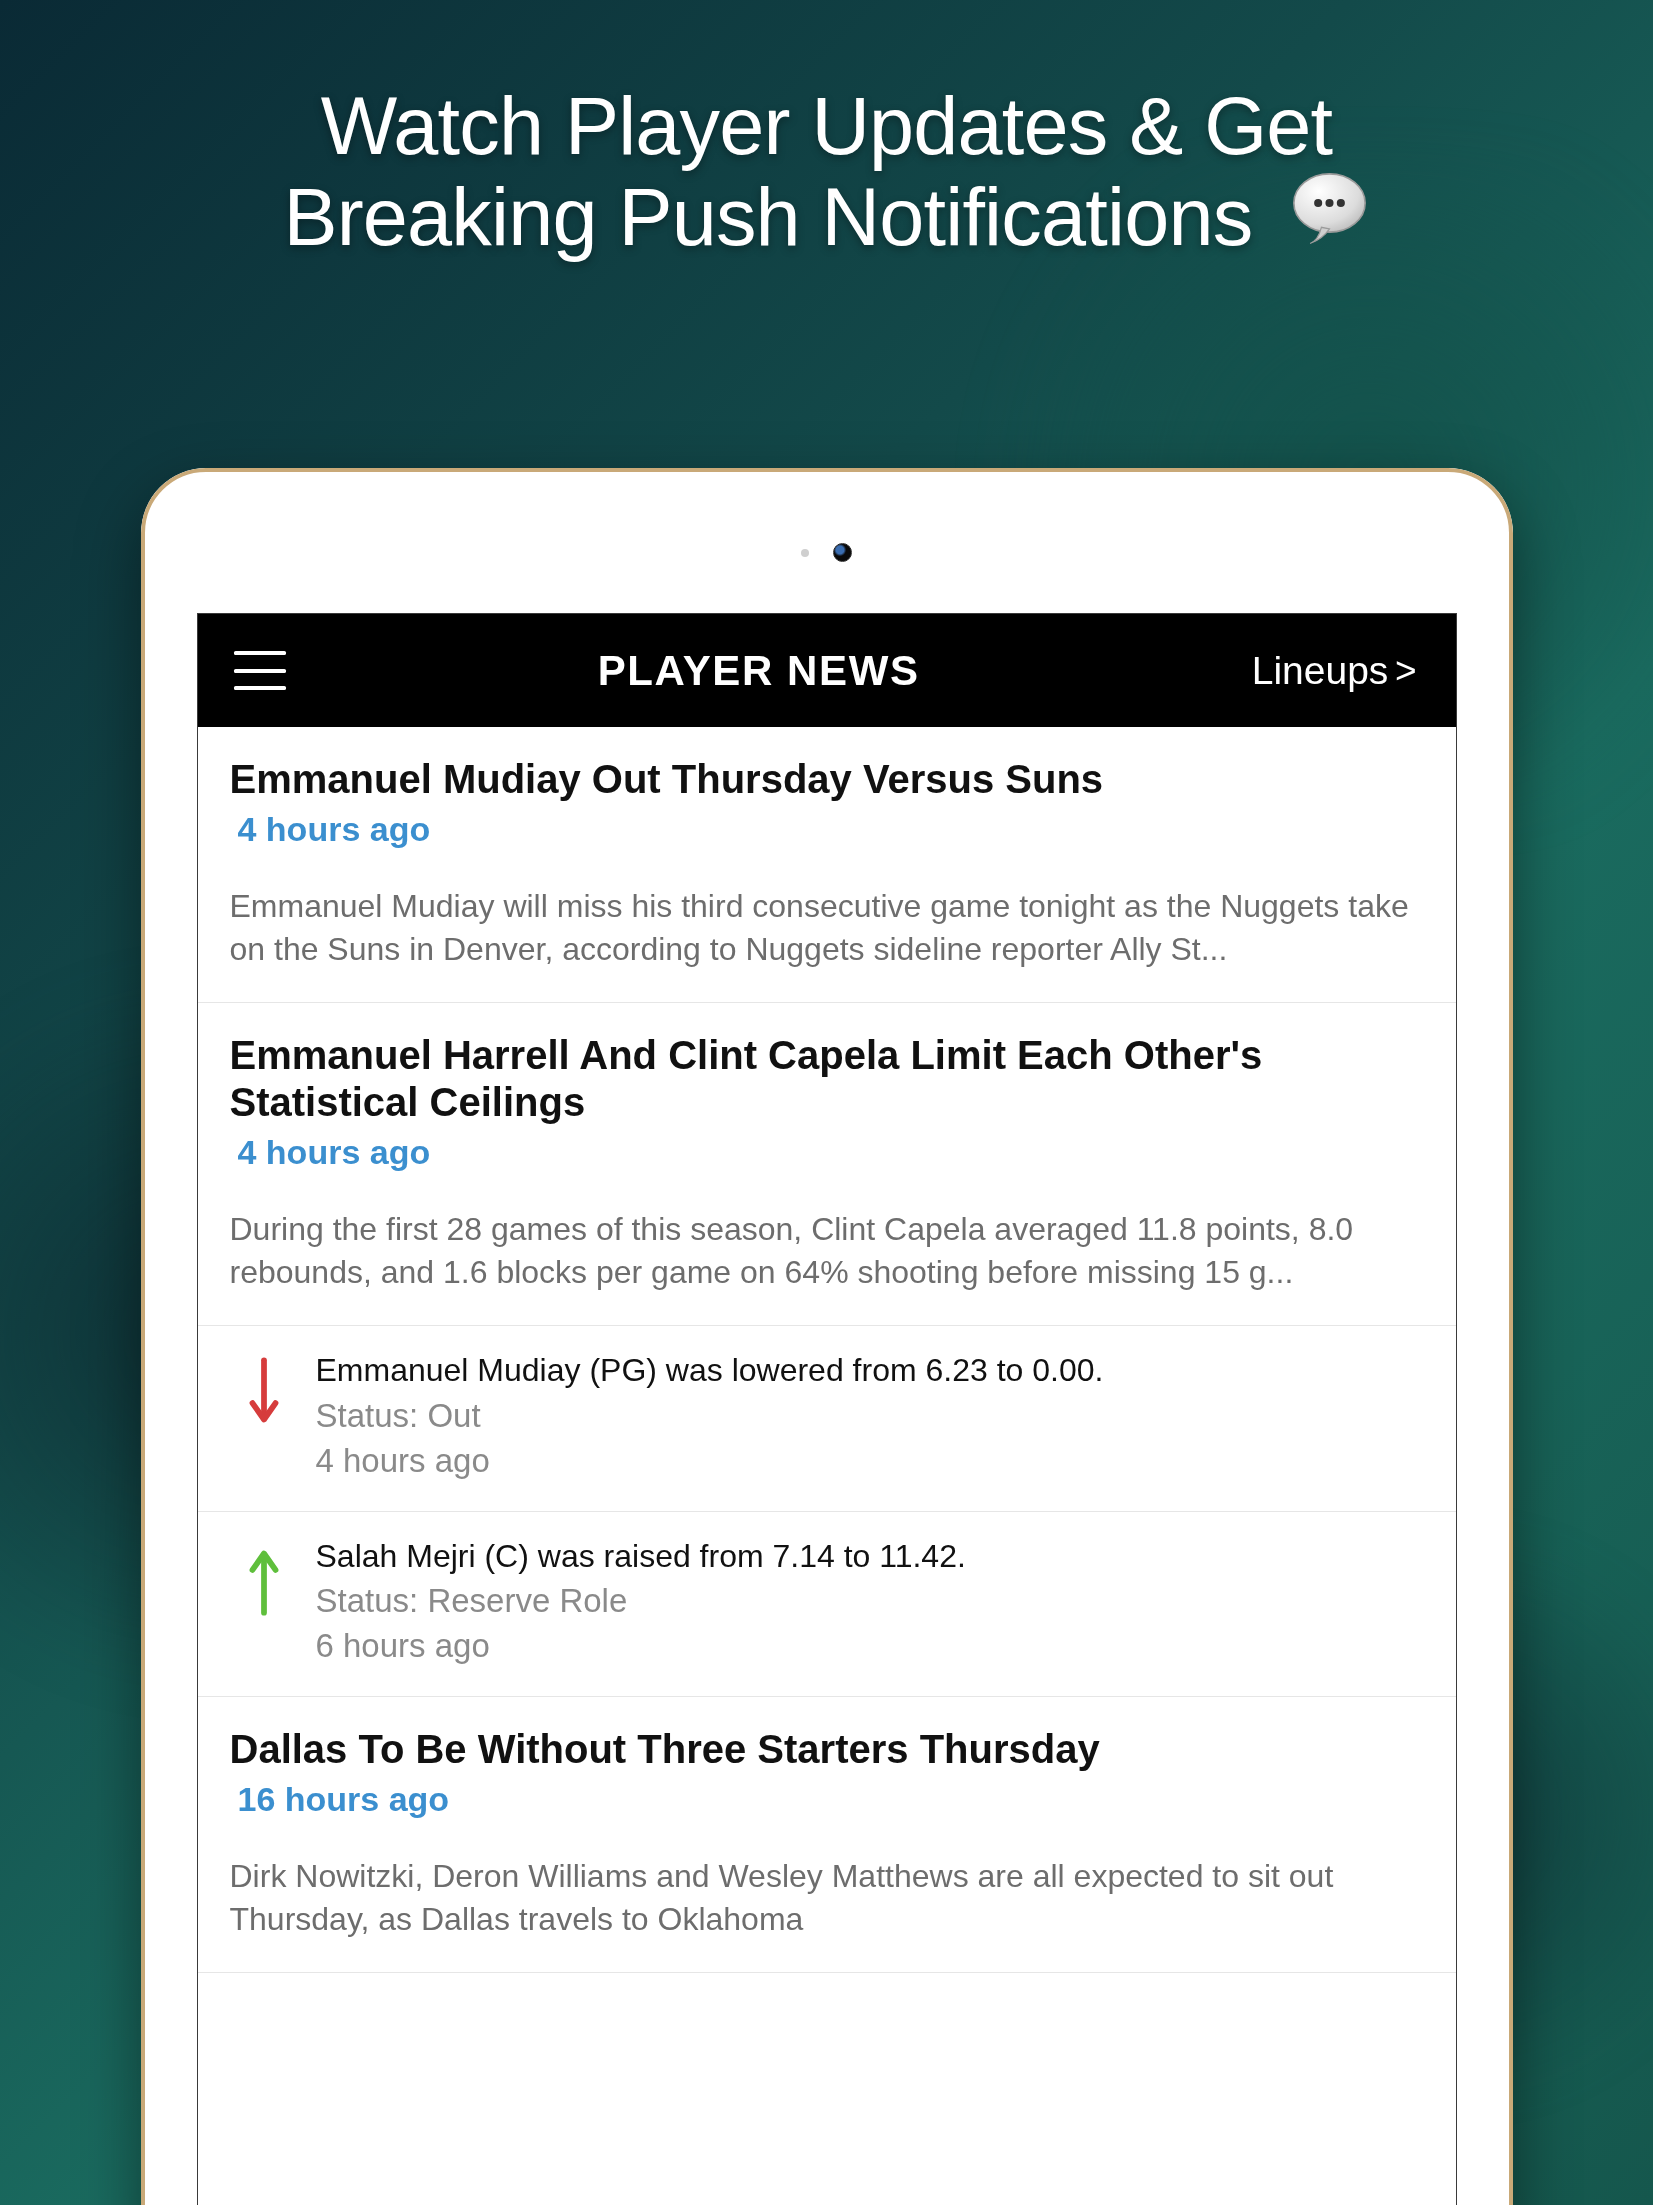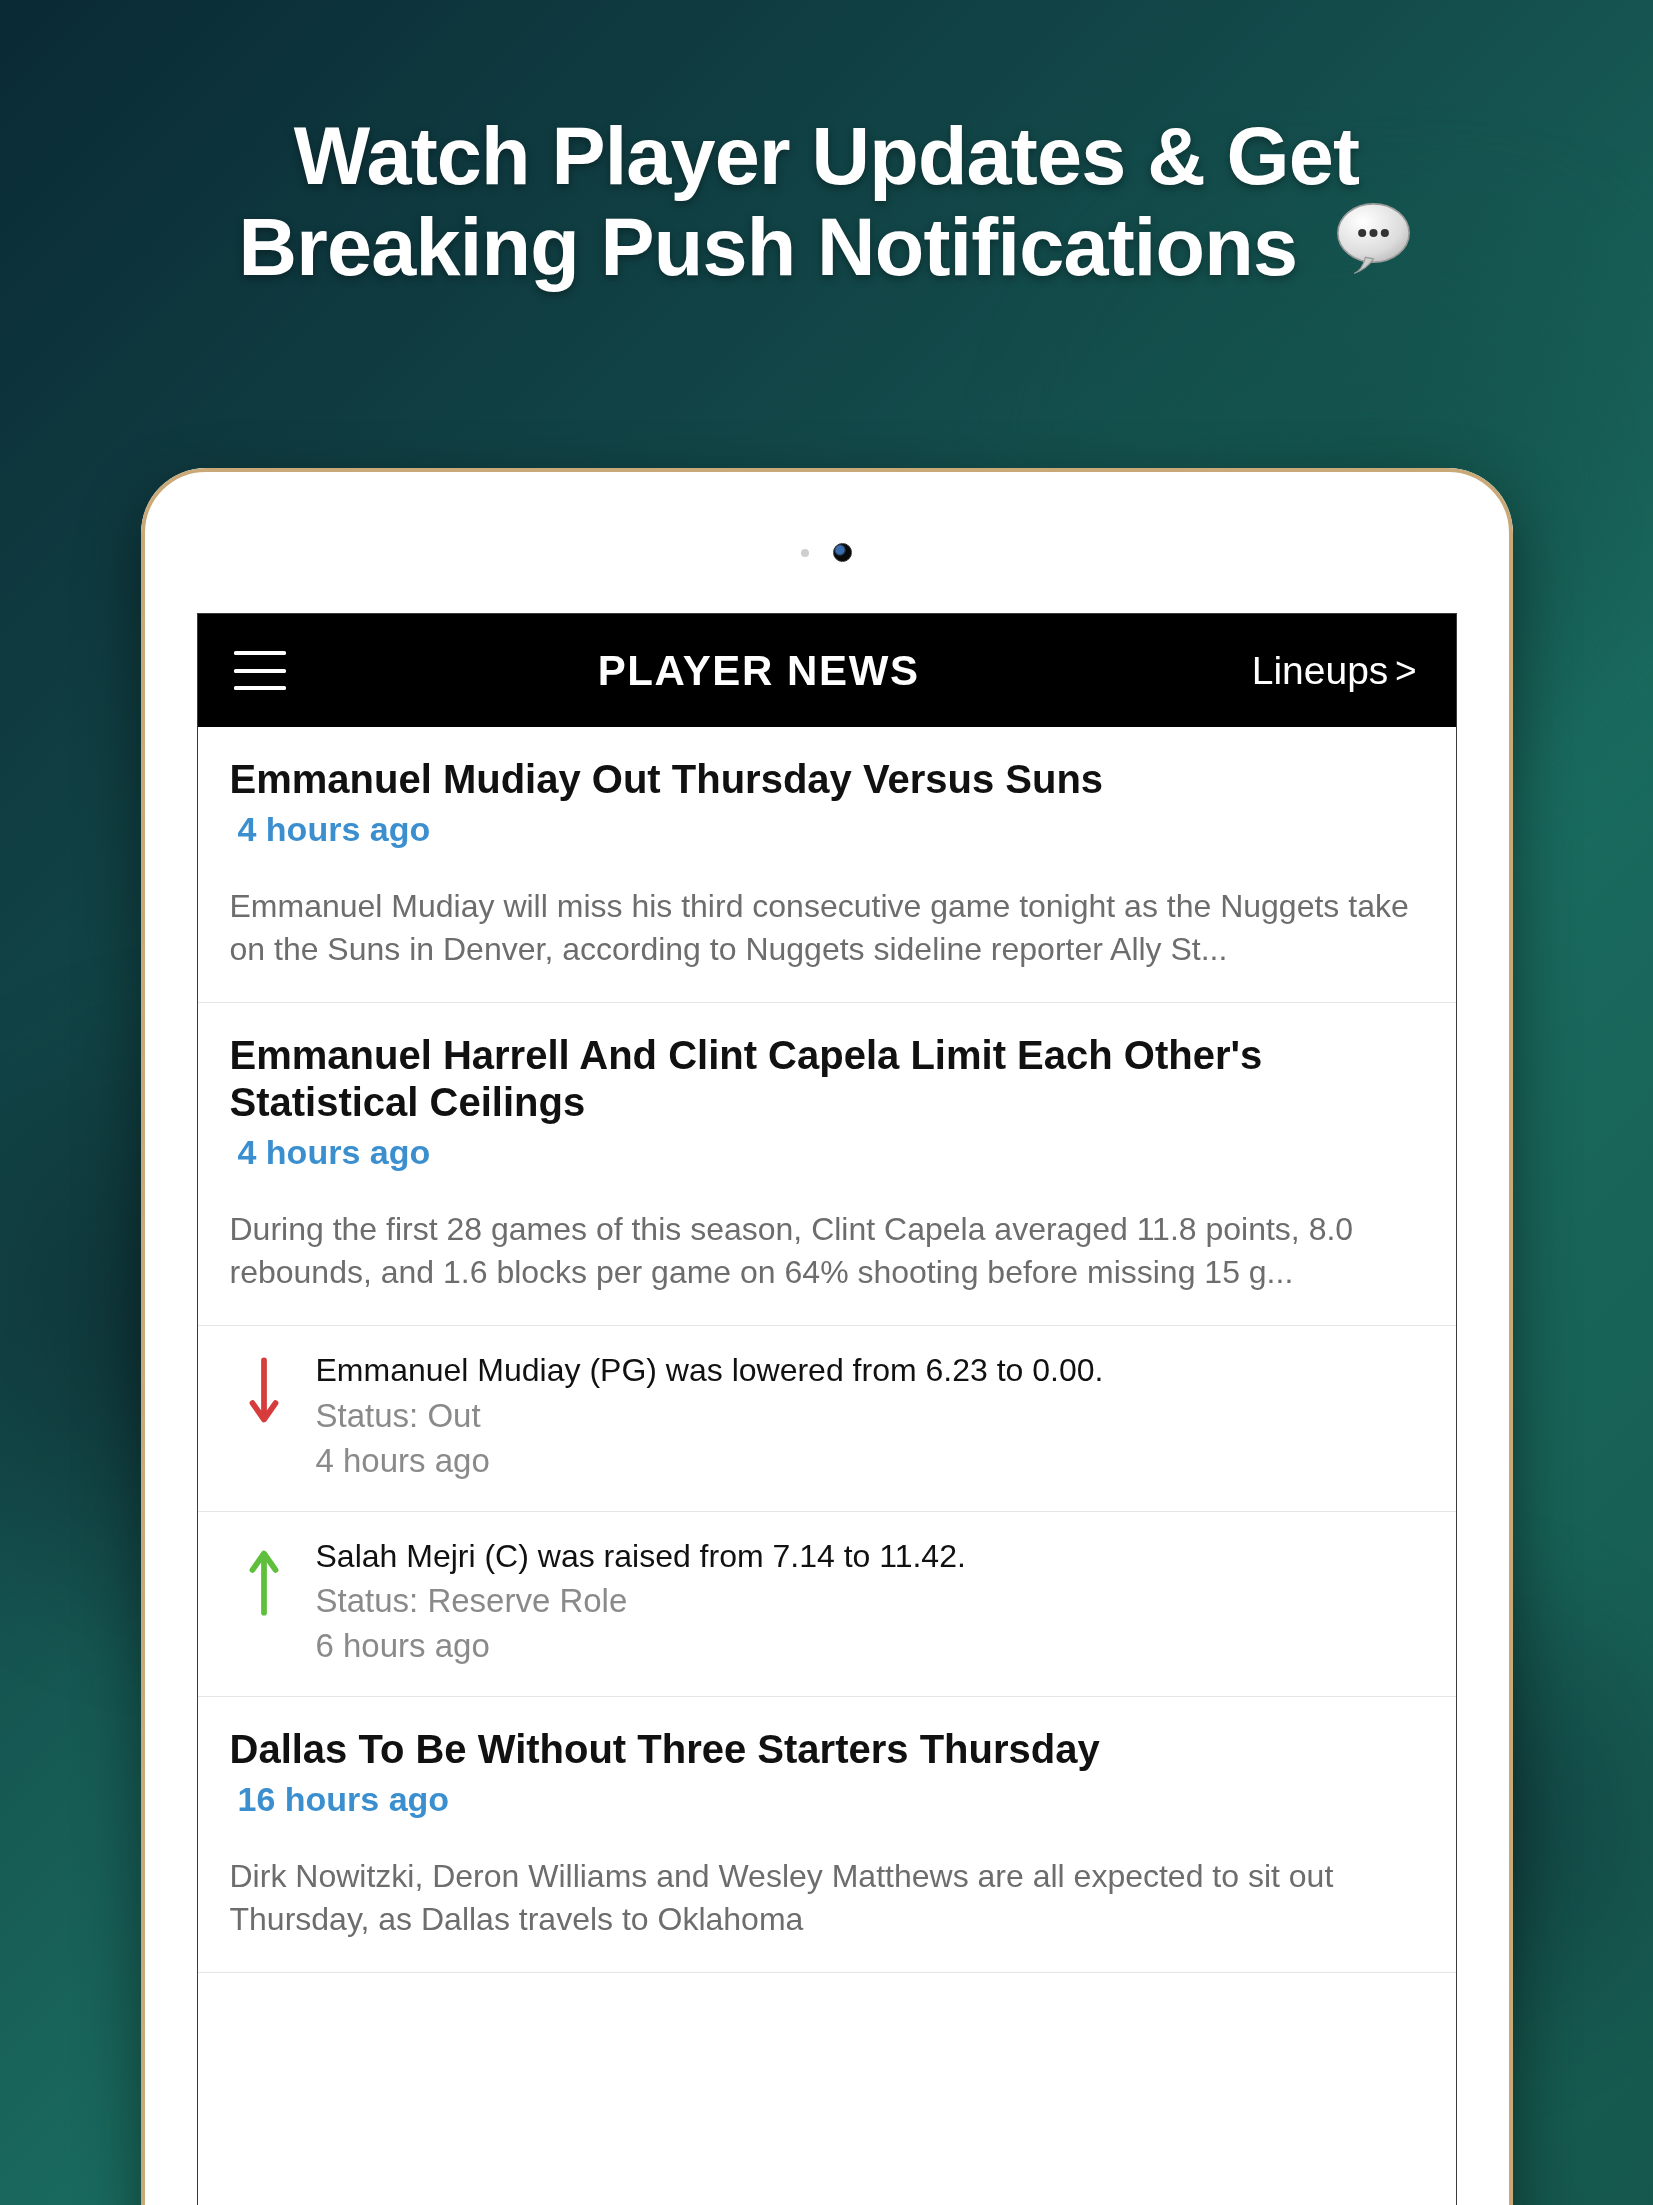--- a/index.html
+++ b/index.html
@@ -22,27 +22,26 @@
   .bg-blob.b1 { width: 726px; height: 726px; background: radial-gradient(circle,#0b1f28 0%,transparent 70%); top: 969px; left: -161px; }
   .bg-blob.b2 { width: 888px; height: 646px; background: radial-gradient(circle,#124e47 0%,transparent 70%); top: 161px; right: -161px; }
   .bg-blob.b3 { width: 565px; height: 565px; background: radial-gradient(circle,#0e2b33 0%,transparent 70%); top: 1534px; right: -81px; }
 
   .headline {
     position: absolute;
     top: 81px;
     left: 0; right: 0;
     text-align: center;
     color: #fff;
-    font-weight: 700;
+    font-weight: 400;
     font-size: 81px;
     line-height: 1.12;
     letter-spacing: -0.8px;
     text-shadow: 0 3.2px 8px rgba(0,0,0,0.35);
     padding: 0 48px;
-    margin-top: 30px;
   }
   .headline .bubble {
     display: inline-block;
     vertical-align: middle;
     margin-left: 14.5px;
     position: relative;
     top: -4.8px;
   }
   .headline .bubble svg { width: 81px; height: 81px; }
 

